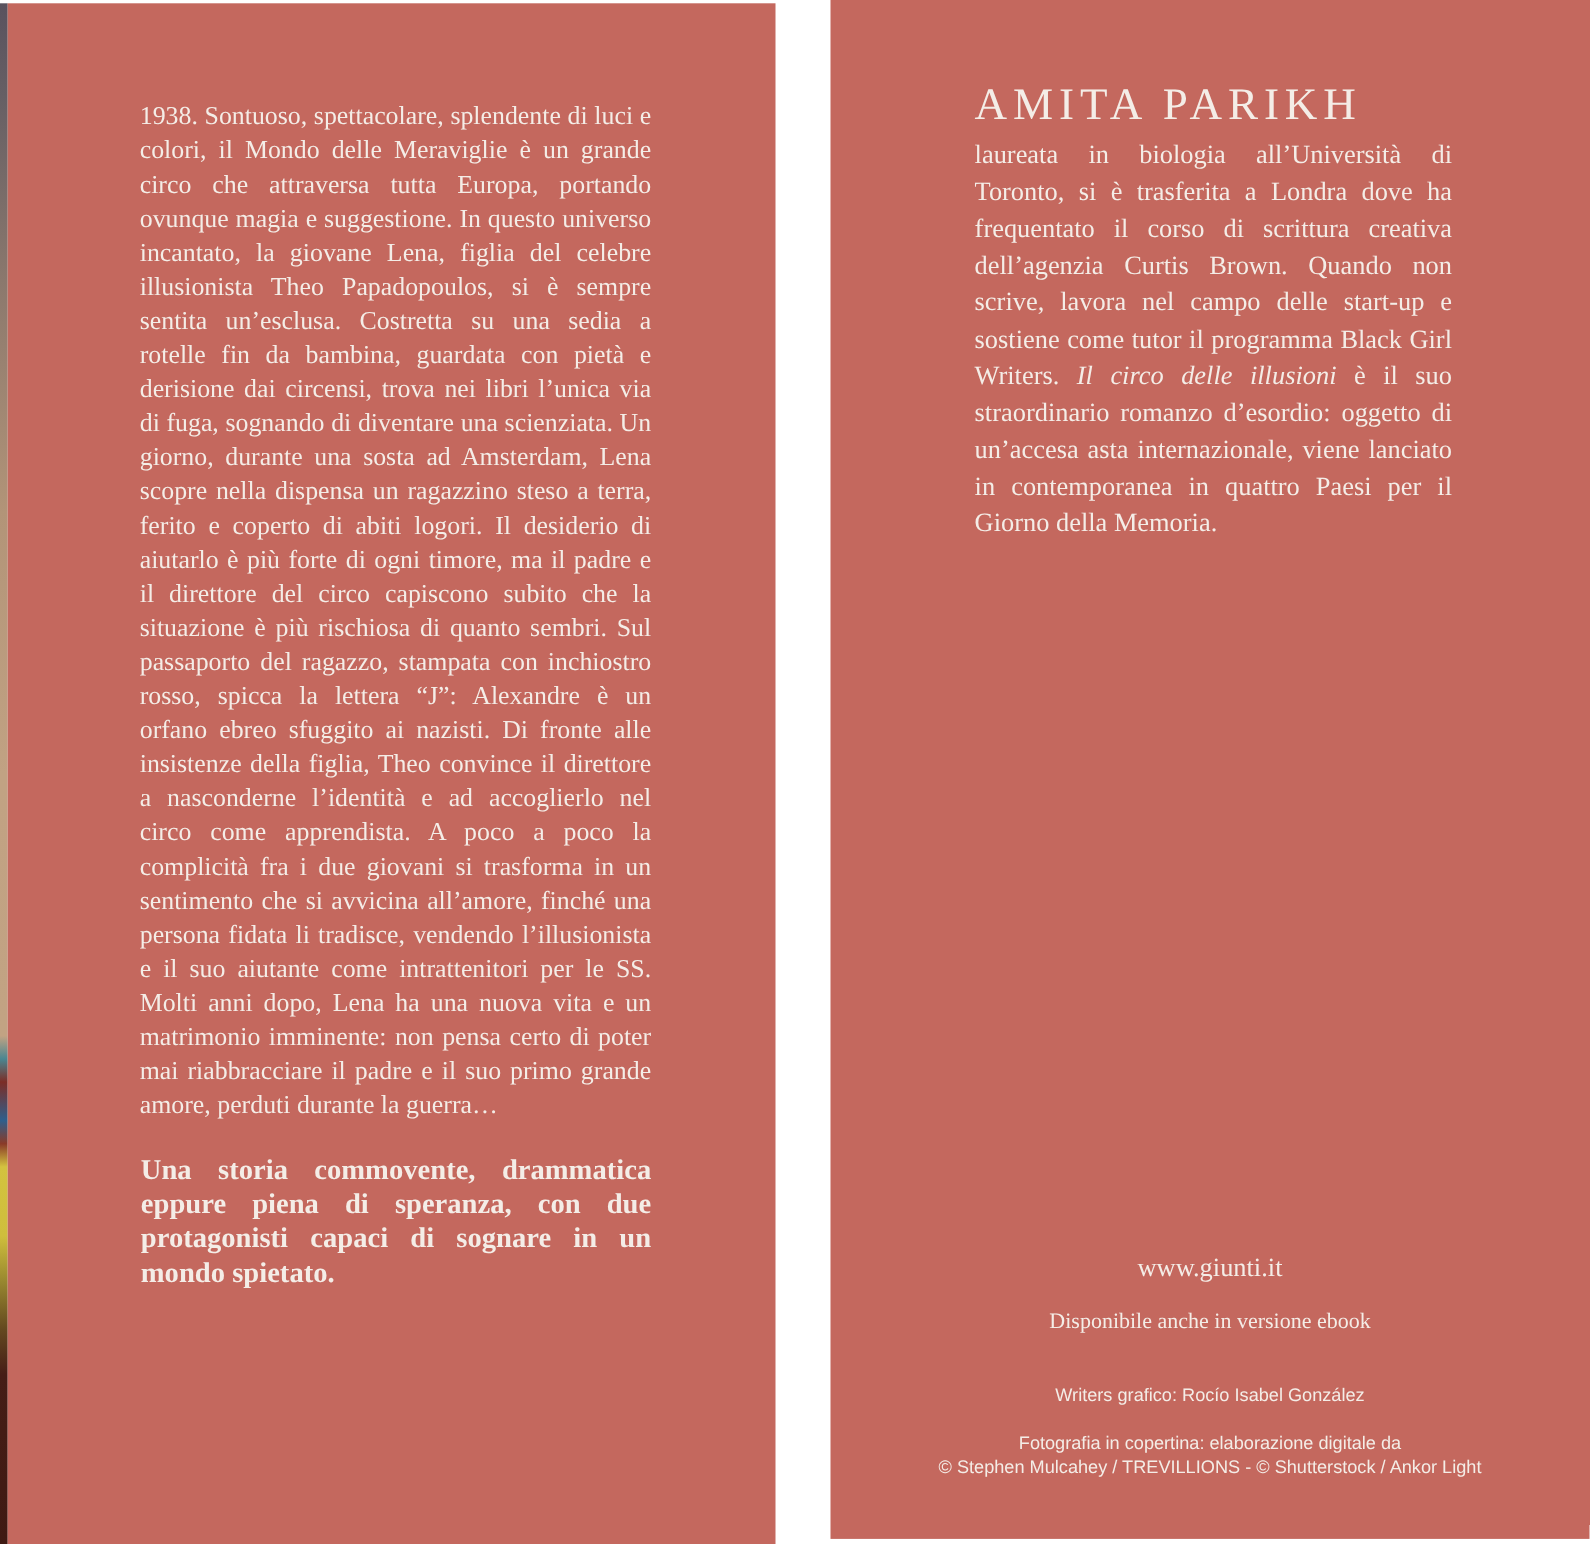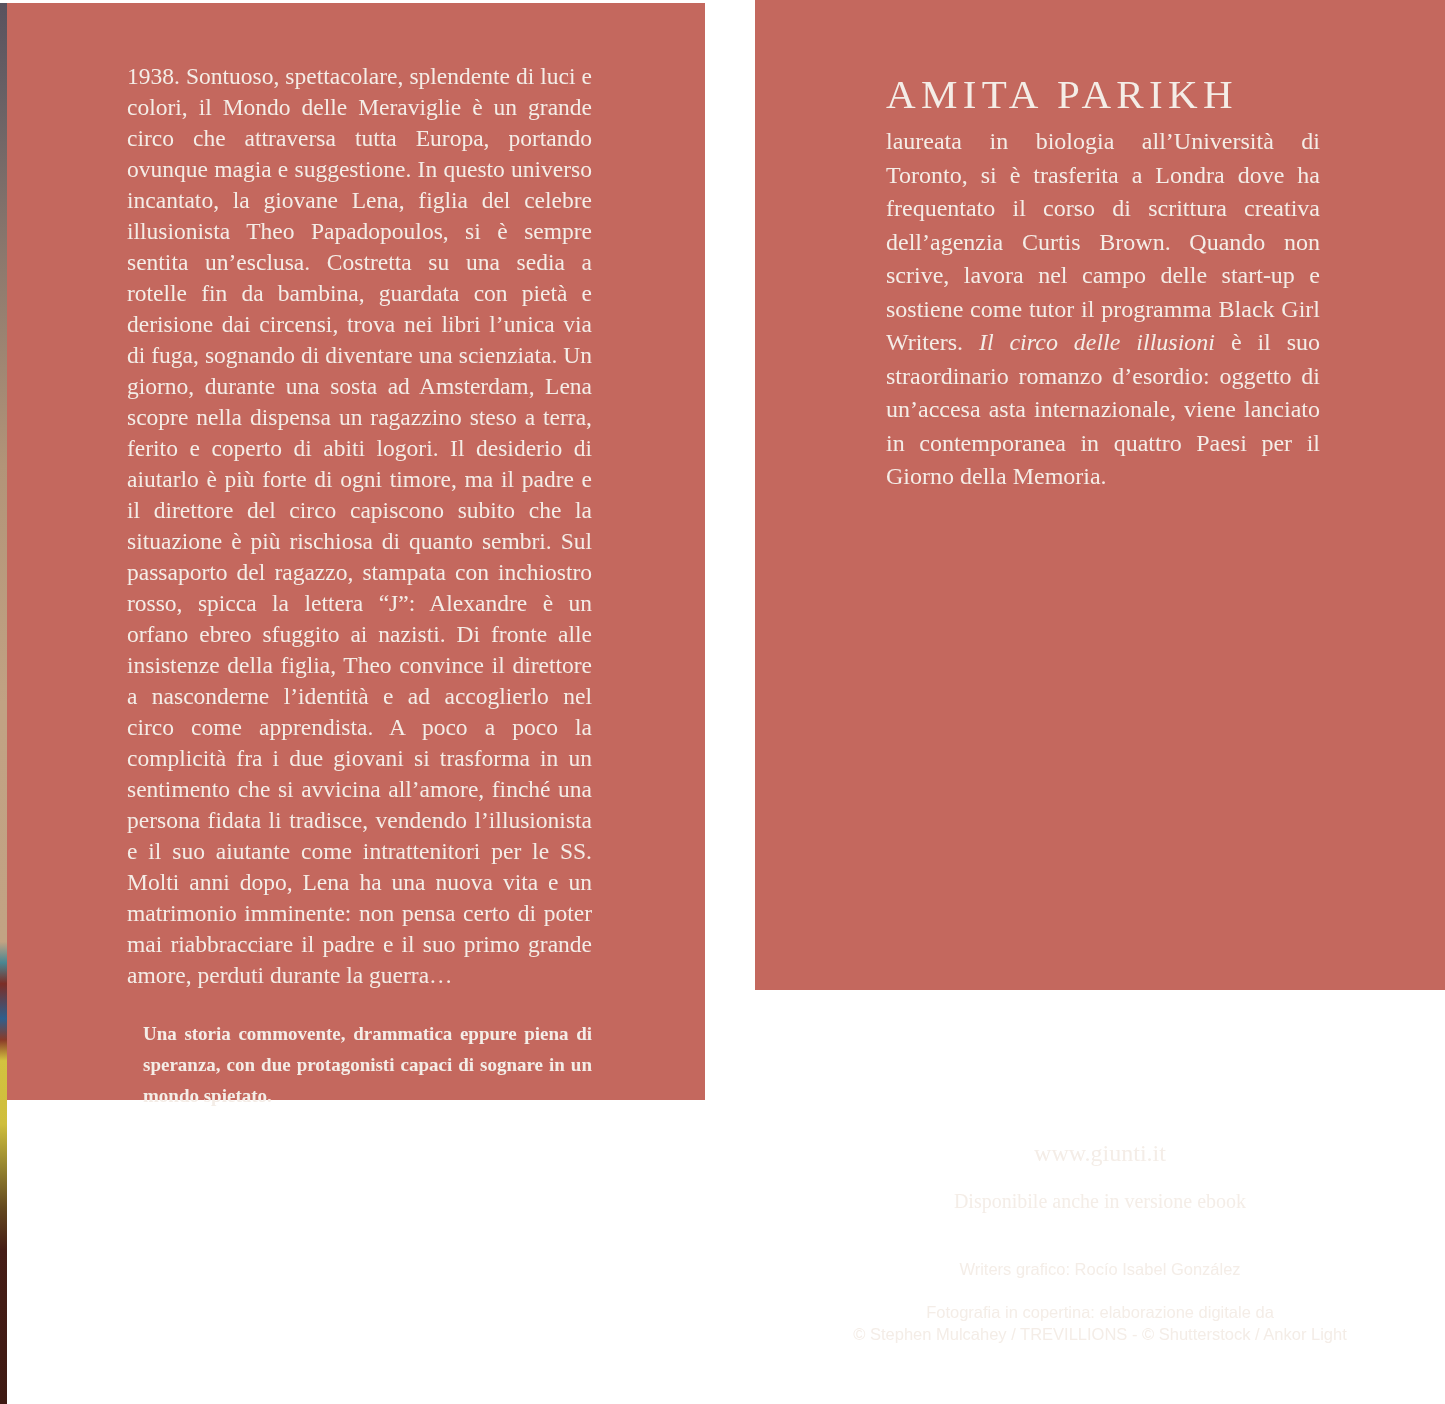--- a/index.html
+++ b/index.html
@@ -17,33 +17,33 @@
       #c1a283 50%, #c2a383 67%, #4a8691 68.5%, #7b2d26 70%,
       #2f5f8c 72.5%, #8a3a28 74%, #d3c23f 75.5%, #cfbe3c 80%,
       #97862f 83%, #64491f 86%, #451d16 89%, #3f1a13 100%);
   }
   .panel{
     position:absolute;
     background:var(--panel-bg,#c4685e);
     color:var(--panel-text,#f4ede7);
     box-sizing:border-box;
   }
-  .panel-left{left:7px;top:3px;width:698px;height:1097px;padding:58px 113px 0 120px;}
-  .panel-right{left:755px;top:0;width:690px;height:990px;padding:72px 125px 0 131px;}
+  .panel-left{left:7px;top:3px;width:698px;height:1401px;padding:88px 113px 0 120px;}
+  .panel-right{left:755px;top:0;width:690px;height:1399px;padding:72px 125px 0 131px;}
   .synopsis{
     font-size:23.5px;line-height:31px;
     text-align:justify;text-justify:inter-word;
     hyphens:auto;-webkit-hyphens:auto;
     margin:0;
   }
   .closing{
-    font-size:19px;line-height:31px;font-weight:bold;
+    font-size:26px;line-height:31px;font-weight:bold;
     text-align:justify;text-justify:inter-word;
     hyphens:auto;-webkit-hyphens:auto;
-    margin:27px 0 0 16px;
+    margin:27px 0 0 1px;
   }
   .author-name{
     font-size:41px;line-height:44px;font-weight:normal;
     letter-spacing:0.13em;white-space:nowrap;
     margin:0 0 9px 0;
   }
   .bio{
     font-size:24px;line-height:33.5px;
     text-align:justify;text-justify:inter-word;
     hyphens:auto;-webkit-hyphens:auto;

